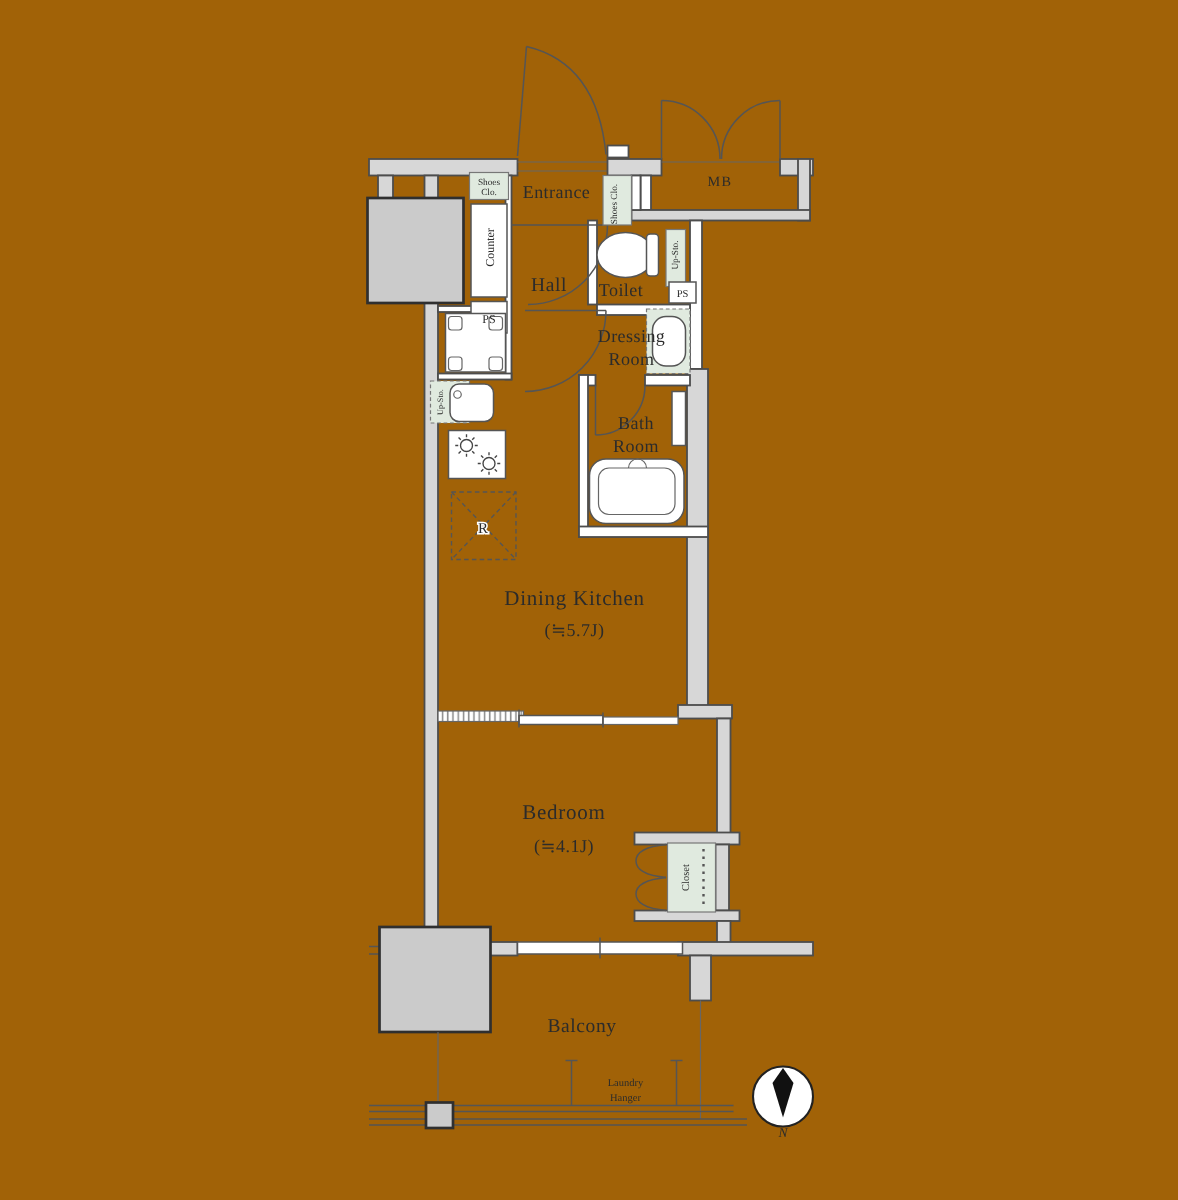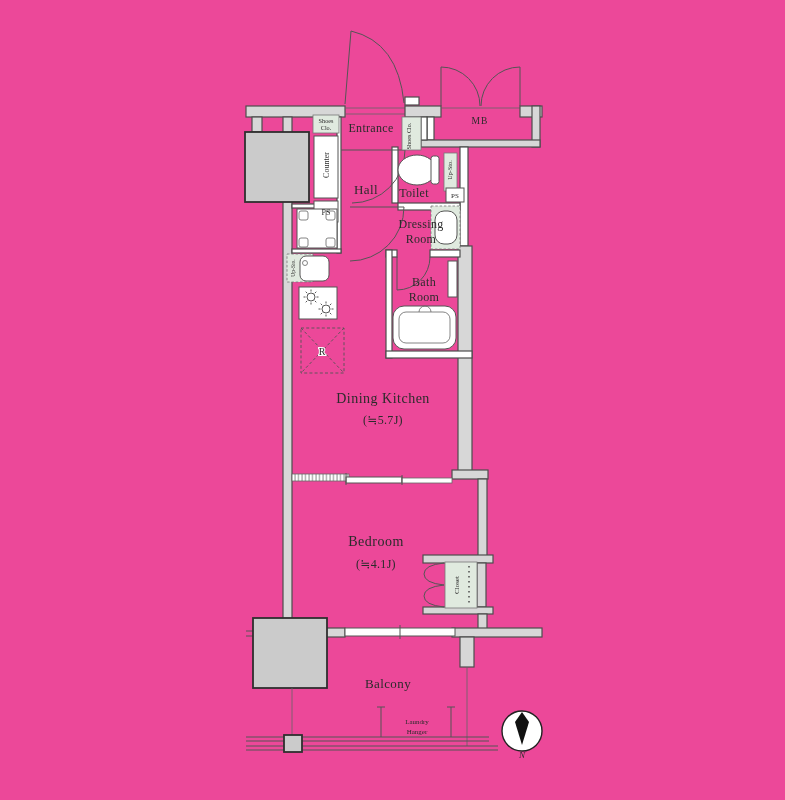--- a/index.html
+++ b/index.html
@@ -1,16 +1,16 @@
 <!DOCTYPE html>
 <html><head>
 <meta charset="utf-8">
 <style>
   html,body{margin:0;padding:0;background:#ffffff;}
-  .page{width:785px;height:800px;position:relative;background:#ec4899;overflow:hidden;}
+  .page{width:785px;height:800px;position:relative;background:#a16207;overflow:hidden;}
   svg{display:block;}
   .wall{fill:#d7d7d7;stroke:#4d4d4d;stroke-width:1.2;}
   .wallw{fill:#ffffff;stroke:#4d4d4d;stroke-width:1.2;}
   .pillar{fill:#cbcbcb;stroke:#2f2f2f;stroke-width:1.8;}
   .ln{stroke:#555;stroke-width:1;fill:none;}
   .lnthin{stroke:#666;stroke-width:0.8;fill:none;}
   .arc{stroke:#555;stroke-width:1;fill:none;}
   .fix{fill:#ffffff;stroke:#555;stroke-width:1;}
   .fixthin{fill:#ffffff;stroke:#666;stroke-width:0.8;}
   .green{fill:#e0eadf;stroke:#777;stroke-width:0.8;}

